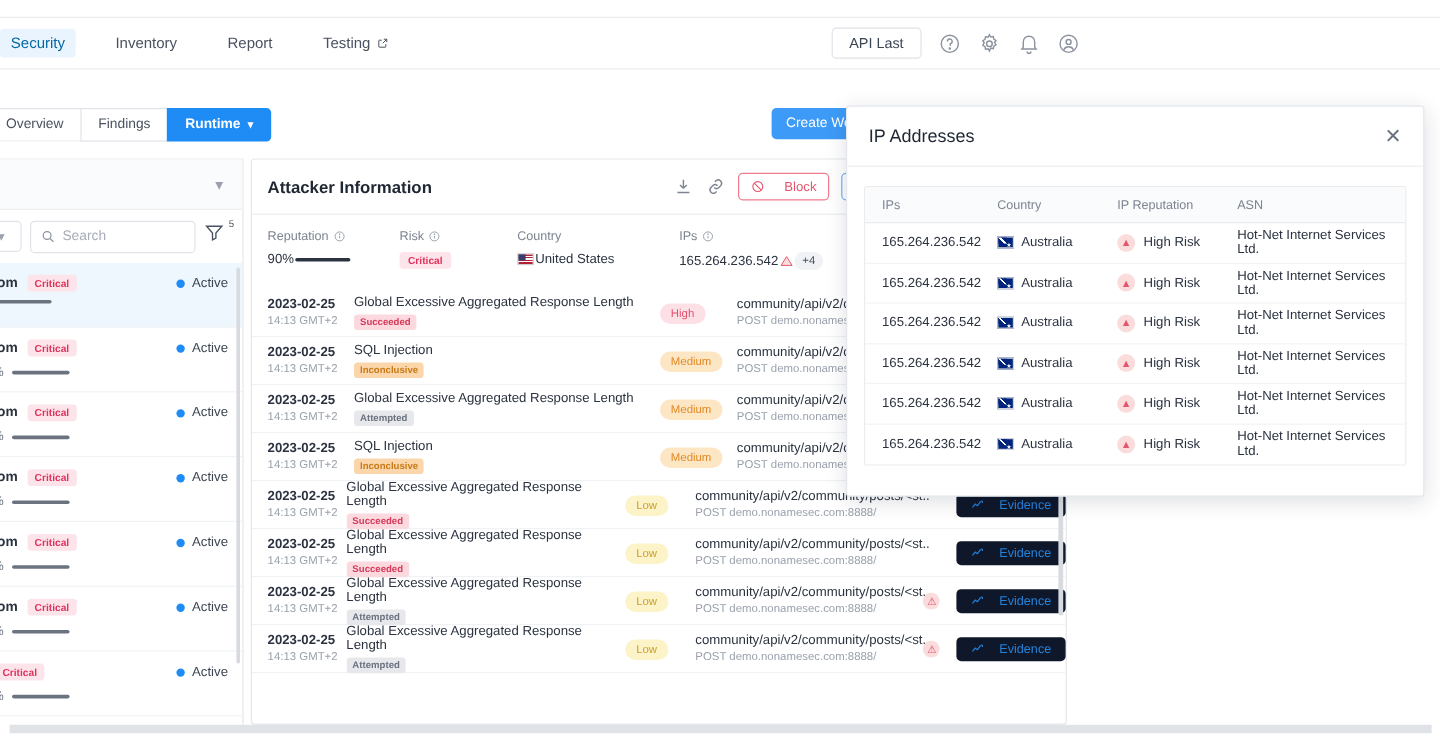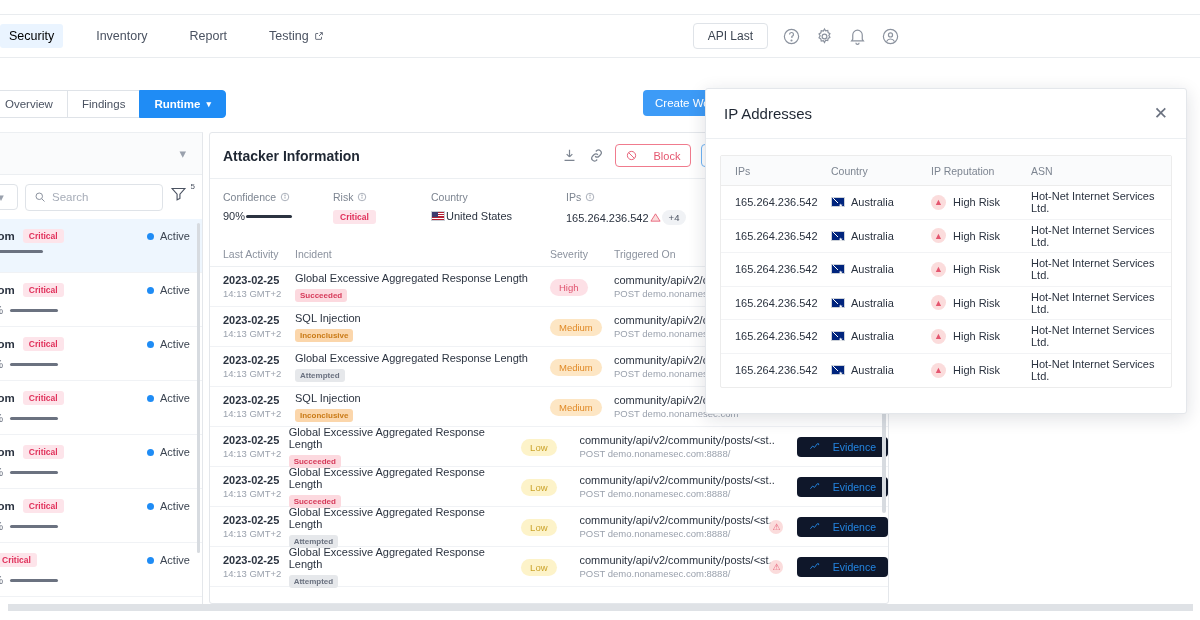--- a/index.html
+++ b/index.html
@@ -16,21 +16,21 @@
   .topnav {
     position:absolute; left:0; top:14px; width:1200px; height:44px;
     border-top:1px solid #e9ecef; border-bottom:1px solid #e9ecef;
     background:#fff; display:flex; align-items:center;
   }
   .nav-items { display:flex; align-items:center; gap:0; padding-left:0; }
   .nav-item {
     font-size:12.5px; color:#4a5261; padding:5px 9px; margin-right:24px;
     border-radius:3px; white-space:nowrap; display:flex; align-items:center; gap:5px;
   }
-  .nav-item.active { color:#000000; background:#eaf4ff; }
+  .nav-item.active { color:#0369a1; background:#eaf4ff; }
   .nav-right { margin-left:auto; display:flex; align-items:center; gap:14px; padding-right:300px; }
   .api-specs {
     border:1px solid #dfe3e8; border-radius:4px; padding:5px 14px;
     font-size:12px; color:#3c4552; background:#fff; white-space:nowrap;
   }
   .circ-icon { width:19px; height:19px; color:#8b929e; display:block; }
 
   
   .subrow { position:absolute; left:0; top:90px; width:1200px; height:30px; }
   .tabgroup { position:absolute; left:-10px; top:0; display:flex; }
@@ -398,21 +398,21 @@
             </svg>
           <span>Allow List</span>
         </div>
         <div class="obtn gray">Unidentified</div>
       </div>
     </div>
 
     <div class="stats">
       <div class="stat" style="width:110px">
         <div class="stat-lab">
-            <span>Confidence</span>
+            <span>Reputation</span>
           <svg width="10" height="10" viewBox="0 0 24 24" fill="none" stroke="#9aa1ad" stroke-width="2">
               <circle cx="12" cy="12" r="9"></circle>
               <path d="M12 11v5"></path>
               <circle cx="12" cy="7.6" r=".8" fill="#9aa1ad"></circle>
             </svg>
           </div>
         <div class="stat-val">
             <span>90%</span>
             <span class="conf-bar"></span>
           </div>
@@ -452,26 +452,20 @@
           <span>165.264.236.542</span>
           <svg width="11" height="11" viewBox="0 0 24 24" fill="#fbdcdc" stroke="#e4566f" stroke-width="1.8">
               <path d="M12 4L22 20H2z"></path>
             </svg>
           <span class="plus-badge">+4</span>
         </div>
       </div>
     </div>
 
     <div class="tbl">
-      <div class="th-row" id="th-row">
-          <span class="th c-date">Last Activity</span>
-          <span class="th c-inc">Incident</span>
-          <span class="th c-sev">Severity</span>
-          <span class="th c-trig">Triggered On</span>
-        </div>
       <div id="tbody">
           <div class="tr">
             <div class="c-date">
               <div class="d1">2023-02-25</div>
               <div class="d2">14:13 GMT+2</div>
             </div>
             <div class="c-inc"><div class="inc-t">Global Excessive Aggregated Response Length</div><span class="inc-badge b-succeeded">Succeeded</span></div>
             <div class="c-sev"><span class="sev s-High">High</span></div>
             <div class="c-trig">
               <div class="tr1">community/api/v2/commu</div>

